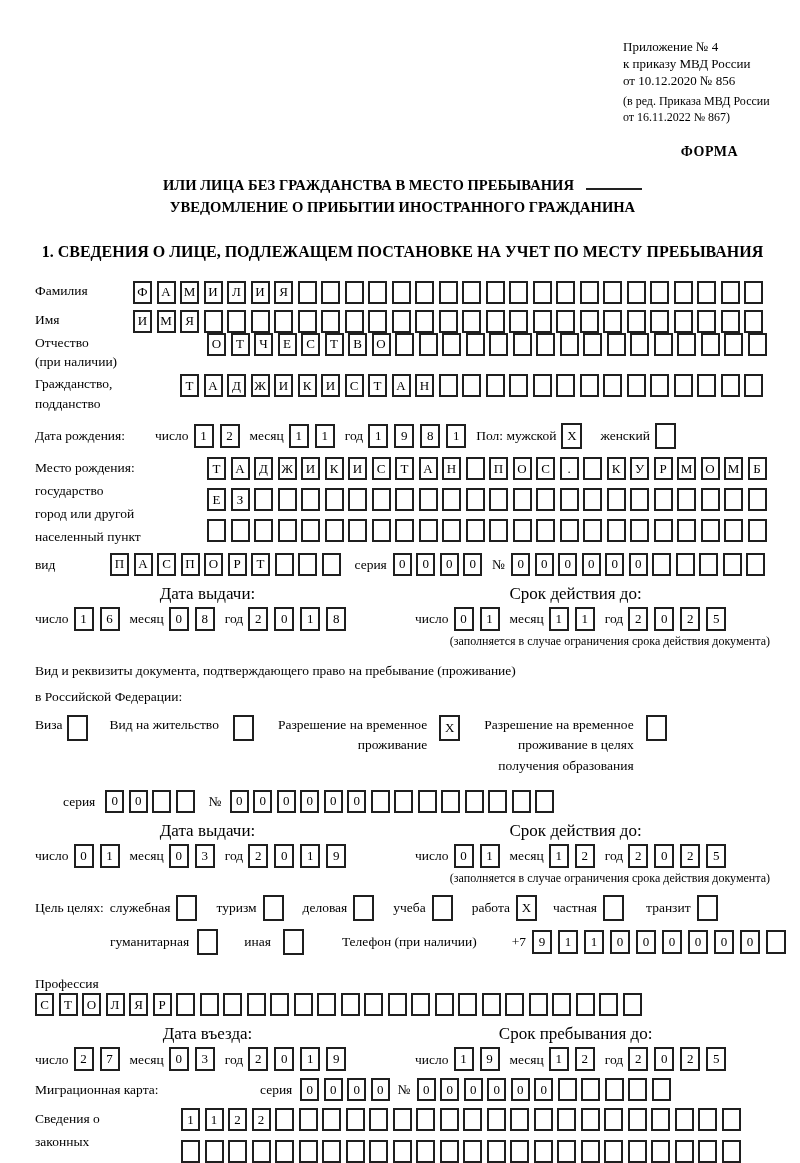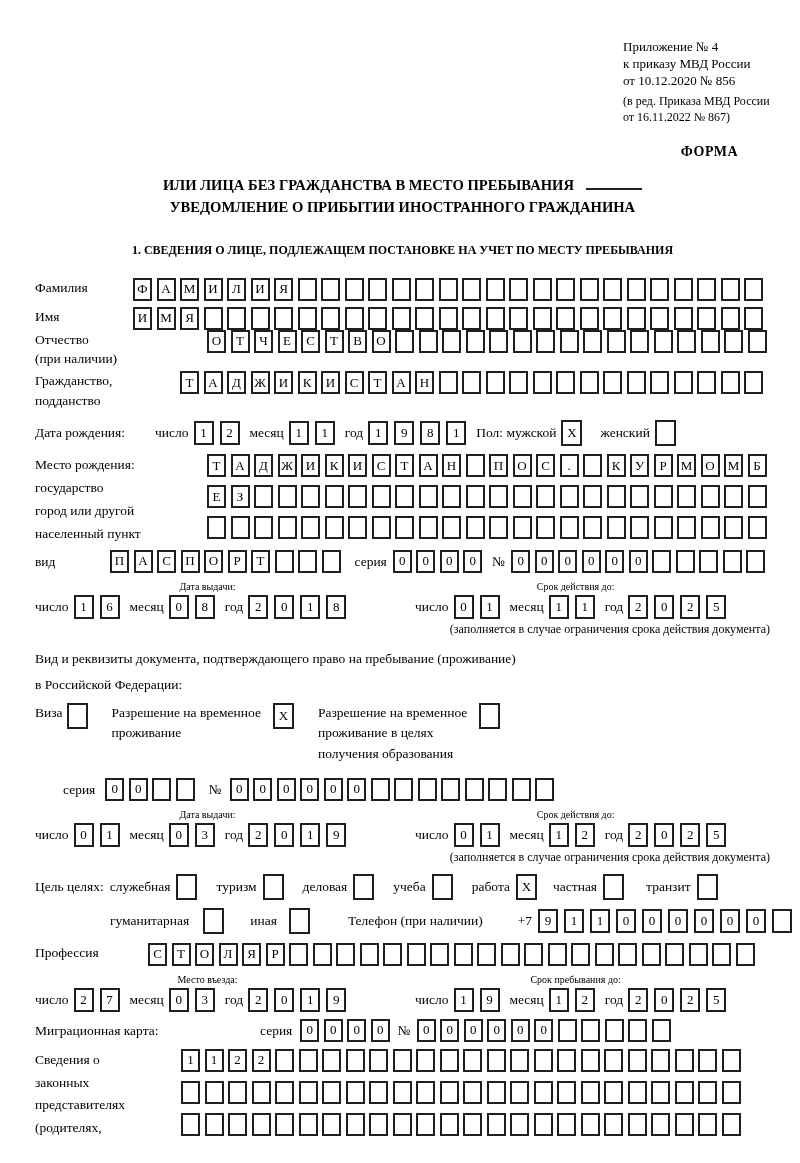--- a/index.html
+++ b/index.html
@@ -12,49 +12,49 @@
   .page { position:relative; width:800px; height:828px; padding:38px 30px 0 35px; background:#fff; }
 
   .hdr-right { margin-left:588px; font-size:13px; line-height:1.32; }
   .hdr-right div { white-space:nowrap; }
   .amend { margin-left:588px; font-size:12px; line-height:1.3; margin-top:5px; }
   .forma { text-align:right; padding-right:32px; font-weight:bold; font-size:14px; margin-top:18px; letter-spacing:.5px; }
 
   .title { text-align:center; font-weight:bold; font-size:14.6px; line-height:1.55; margin-top:14px; }
   .blank { display:inline-block; width:56px; border-bottom:2px solid #222; height:14px; margin-left:12px; }
 
-  .sec { text-align:center; font-weight:bold; font-size:12px; margin-top:24px; }
+  .sec { text-align:center; font-weight:bold; font-size:16px; margin-top:24px; }
 
   .frow { display:flex; align-items:flex-start; }
   .lbl { font-size:13.5px; line-height:1.45; flex:none; }
   .cells { display:flex; gap:4.5px; flex:none; }
   .cells.g6 { gap:6px; }
   .cell {
     width:19px; height:23px; flex:none;
     border:2px solid #1f1f1f;
     display:flex; align-items:center; justify-content:center;
     font-size:13px; background:#fff;
   }
   .g6 .cell { width:20px; height:24px; }
   .cb .cell { width:21px; height:26px; }
   .stack { display:flex; flex-direction:column; gap:8px; }
 
   .dates { display:flex; margin-top:8px; }
   .dcol { display:flex; flex-direction:column; }
-  .dhead { text-align:center; font-size:10px; margin-bottom:3px; }
+  .dhead { text-align:center; font-size:17px; margin-bottom:3px; }
   .drow { display:flex; align-items:center; }
   .drow .lbl { margin-right:5px; }
   .drow .cells { margin-right:10px; }
   .note { text-align:right; font-size:12px; margin-top:3px; }
 
   .opt { display:flex; align-items:center; }
   .opt .lbl { margin-right:6px; }
   .permits { display:flex; align-items:flex-start; margin-top:6px; }
   .permit { display:flex; align-items:flex-start; }
-  .permit .ptxt { font-size:13.5px; line-height:1.5; text-align:left; }
+  .permit .ptxt { font-size:13.5px; line-height:1.5; text-align:right; }
 </style>
 </head>
 <body>
 
 <div class="page">
 
   <div class="hdr-right">
     <div>Приложение № 4</div>
     <div>к приказу МВД России</div>
     <div>от 10.12.2020 № 856</div>
@@ -414,20 +414,26 @@
     <span>в Российской Федерации:</span>
   </div>
 
   <div class="permits">
     <div class="permit">
       <span class="lbl" style="margin-right:4px;">Виза</span>
       <span class="cells cb">
           <span class="cell"></span>
         </span>
     </div>
+    <div class="permit" style="margin-left:22px;">
+      <span class="lbl" style="margin-right:14px;">Вид на жительство</span>
+      <span class="cells cb">
+          <span class="cell"></span>
+        </span>
+    </div>
     <div class="permit" style="margin-left:24px;">
       <span class="ptxt" style="margin-right:12px;">
         <span>Разрешение на временное</span><br>
         <span>проживание</span>
       </span>
       <span class="cells cb">
           <span class="cell">X</span>
         </span>
     </div>
     <div class="permit" style="margin-left:24px;">
@@ -558,21 +564,21 @@
     <span class="opt" style="margin-left:12px;">
         <span class="lbl">транзит</span>
         <span class="cells cb">
           <span class="cell"></span>
         </span>
       </span>
   </div>
 
   <div class="drow" style="margin-top:8px;">
     <span class="opt" style="margin-left:75px;">
-        <span class="lbl" style="margin-right:14px;">гуманитарная</span>
+        <span class="lbl" style="margin-right:8px;">гуманитарная</span>
         <span class="cells cb">
           <span class="cell"></span>
         </span>
       </span>
     <span class="opt" style="margin-left:16px;">
         <span class="lbl" style="margin-right:12px;">иная</span>
         <span class="cells cb">
           <span class="cell"></span>
         </span>
       </span>
@@ -585,21 +591,21 @@
         <span class="cell">0</span>
         <span class="cell">0</span>
         <span class="cell">0</span>
         <span class="cell">0</span>
         <span class="cell">0</span>
         <span class="cell">0</span>
         <span class="cell"></span>
       </span>
   </div>
 
-  <div class="frow" style="margin-top:9px;">
+  <div class="frow" style="margin-top:19px;flex-direction:column;">
     <span class="lbl" style="width:113px;">Профессия</span>
     <span class="cells">
         <span class="cell">С</span>
         <span class="cell">Т</span>
         <span class="cell">О</span>
         <span class="cell">Л</span>
         <span class="cell">Я</span>
         <span class="cell">Р</span>
         <span class="cell"></span>
         <span class="cell"></span>
@@ -619,21 +625,21 @@
         <span class="cell"></span>
         <span class="cell"></span>
         <span class="cell"></span>
         <span class="cell"></span>
         <span class="cell"></span>
       </span>
   </div>
 
   <div class="dates">
     <div class="dcol" style="width:345px;">
-      <div class="dhead">Место въезда:</div>
+      <div class="dhead">Дата въезда:</div>
       <div class="drow">
         <span class="lbl">число</span>
         <span class="cells g6">
             <span class="cell">2</span>
             <span class="cell">7</span>
           </span>
         <span class="lbl">месяц</span>
         <span class="cells g6">
             <span class="cell">0</span>
             <span class="cell">3</span>

